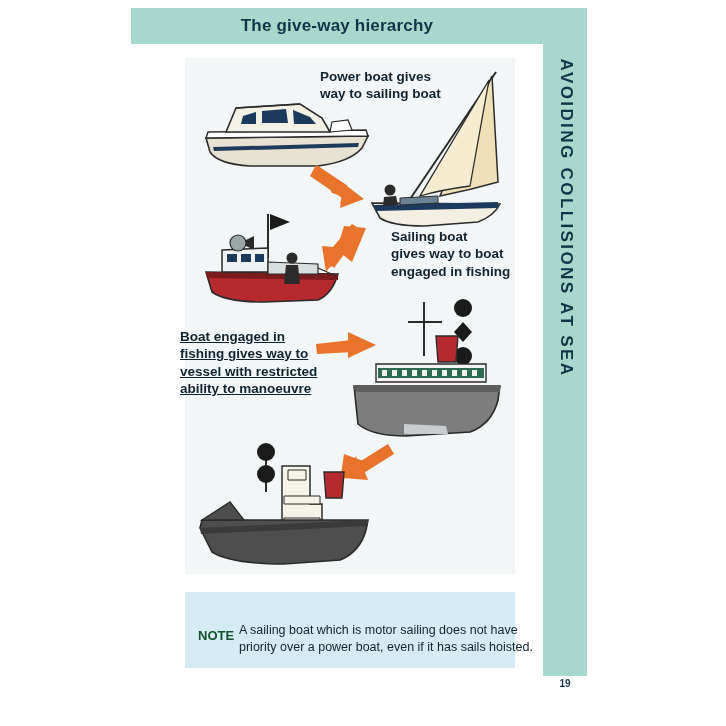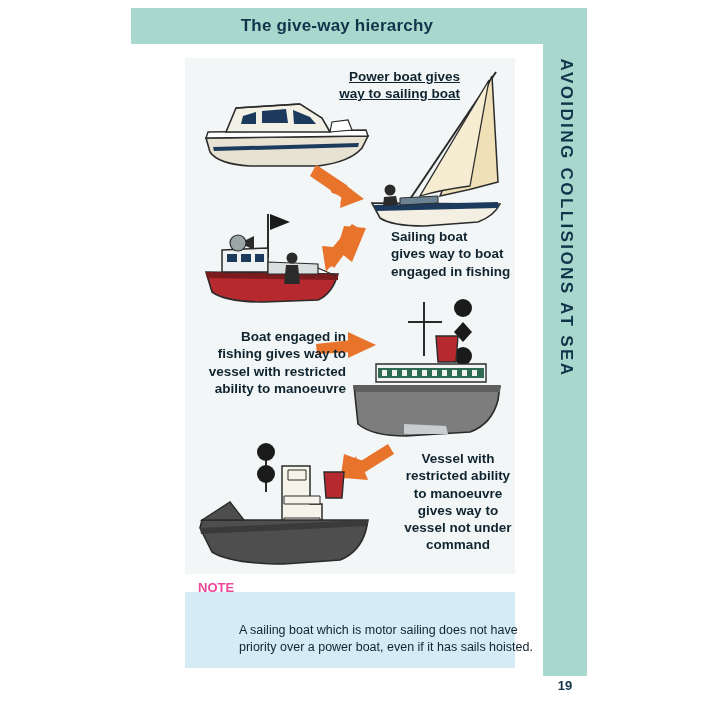--- a/index.html
+++ b/index.html
@@ -72,21 +72,21 @@
     color: #12344a;
   }
 
   
   .page-number {
     position: absolute;
     left: 543px;
     top: 678px;
     width: 44px;
     text-align: center;
-    font-size: 13px;
+    font-size: 10px;
     font-weight: bold;
     color: #12344a;
   }
 
   
   .illus-panel {
     position: absolute;
     left: 185px;
     top: 58px;
     width: 330px;
@@ -102,41 +102,41 @@
 
   
   .caption {
     position: absolute;
     font-size: 13.5px;
     font-weight: bold;
     color: #10242f;
     line-height: 1.28;
     white-space: pre-line;
   }
-  .cap-power   { left: 320px; top: 68px;  width: 140px; text-align: right; text-decoration: underline; }
+  .cap-power   { left: 320px; top: 68px;  width: 140px; text-align: left; }
   .cap-sailing { left: 375px; top: 228px; width: 140px; text-align: left; margin-left: 16px; }
-  .cap-fishing { left: 196px; top: 328px; width: 150px; text-align: right; }
+  .cap-fishing { left: 180px; top: 328px; width: 150px; text-align: left; text-decoration: underline; }
   .cap-rest    { left: 397px; top: 450px; width: 122px; text-align: center; }
 
   
   .note-box {
     position: absolute;
     left: 185px;
     top: 592px;
     width: 330px;
     height: 76px;
     background: #d6ecf5;
   }
   .note-title {
     position: absolute;
     left: 198px;
-    top: 580px;
+    top: 628px;
     font-size: 13px;
     font-weight: bold;
-    color: #ec4899;
+    color: #14532d;
   }
   .note-body {
     position: absolute;
     left: 198px;
     top: 622px;
     width: 308px;
     font-size: 12.5px;
     color: #10242f;
     line-height: 1.35;
     white-space: pre-line;
@@ -298,25 +298,19 @@
 
   <div class="caption cap-power">Power boat gives
 way to sailing boat</div>
   <div class="caption cap-sailing">Sailing boat
 gives way to boat
 engaged in fishing</div>
   <div class="caption cap-fishing">Boat engaged in
 fishing gives way to
 vessel with restricted
 ability to manoeuvre</div>
-  <div class="caption cap-rest">Vessel with
-restricted ability
-to manoeuvre
-gives way to
-vessel not under
-command</div>
 
   <div class="note-box"></div>
   <div class="note-title">NOTE</div>
   <div class="note-body">A sailing boat which is motor sailing does not have
 priority over a power boat, even if it has sails hoisted.</div>
 
 </div>
 
 </body></html>

